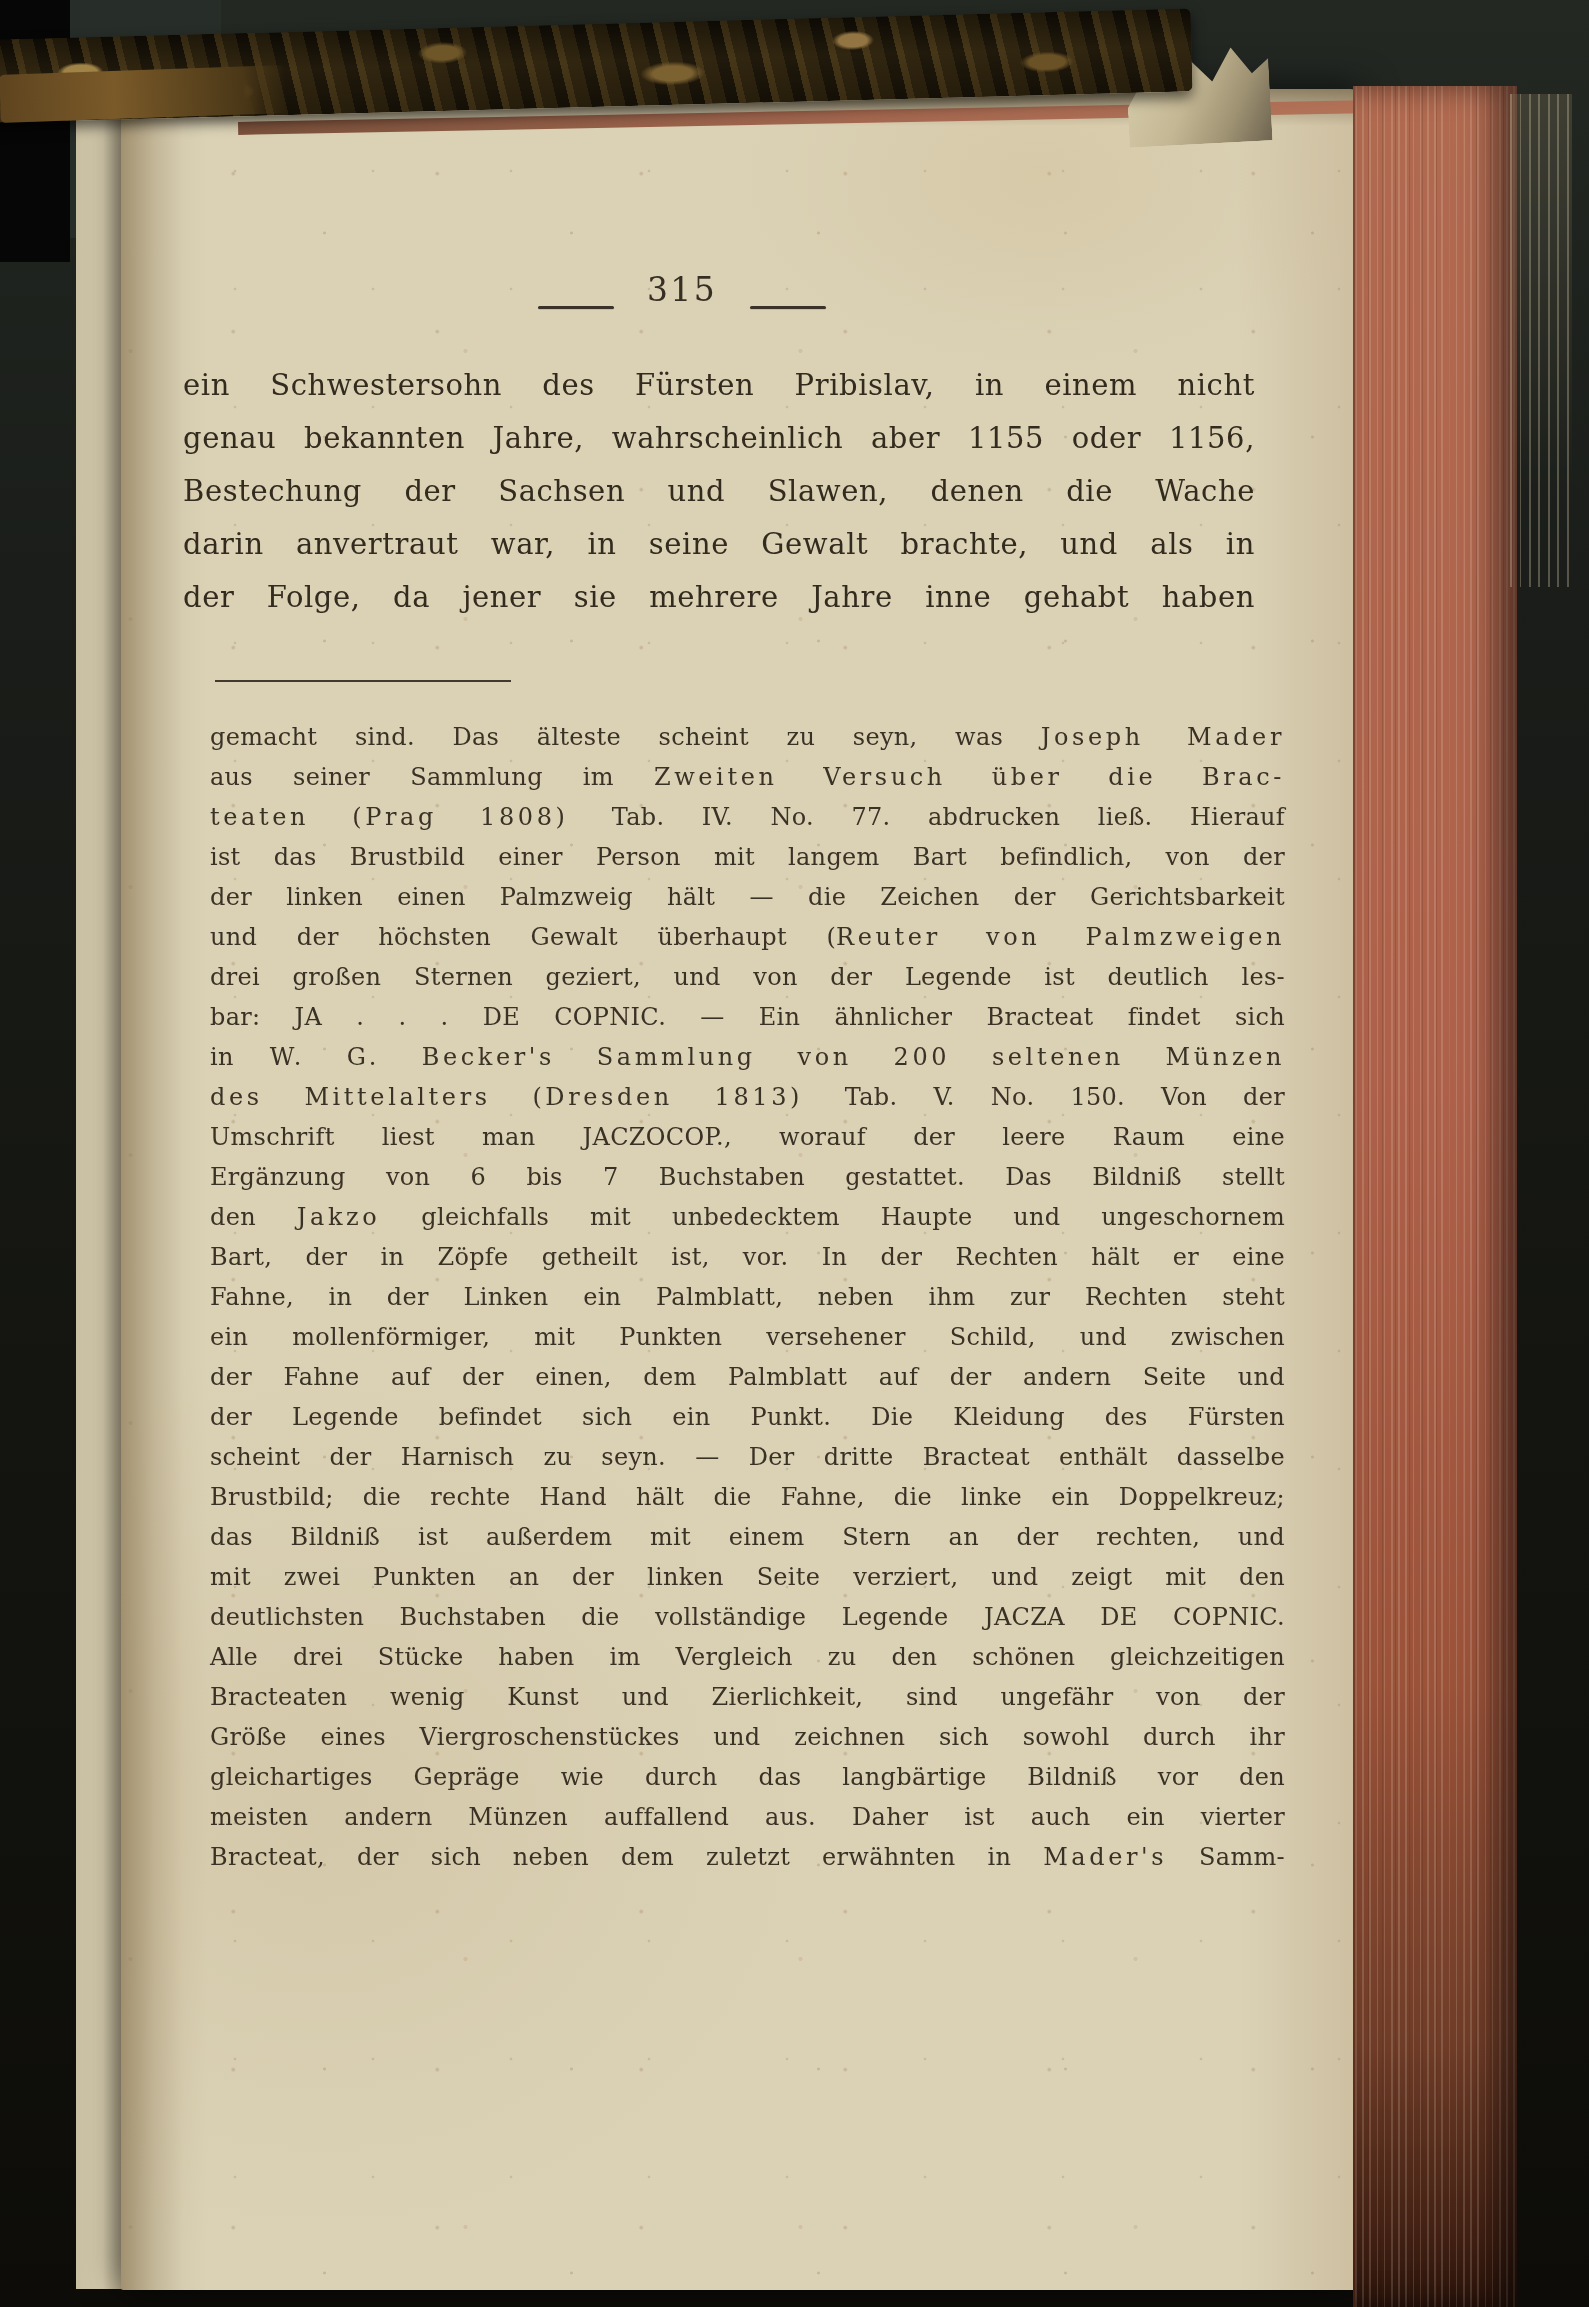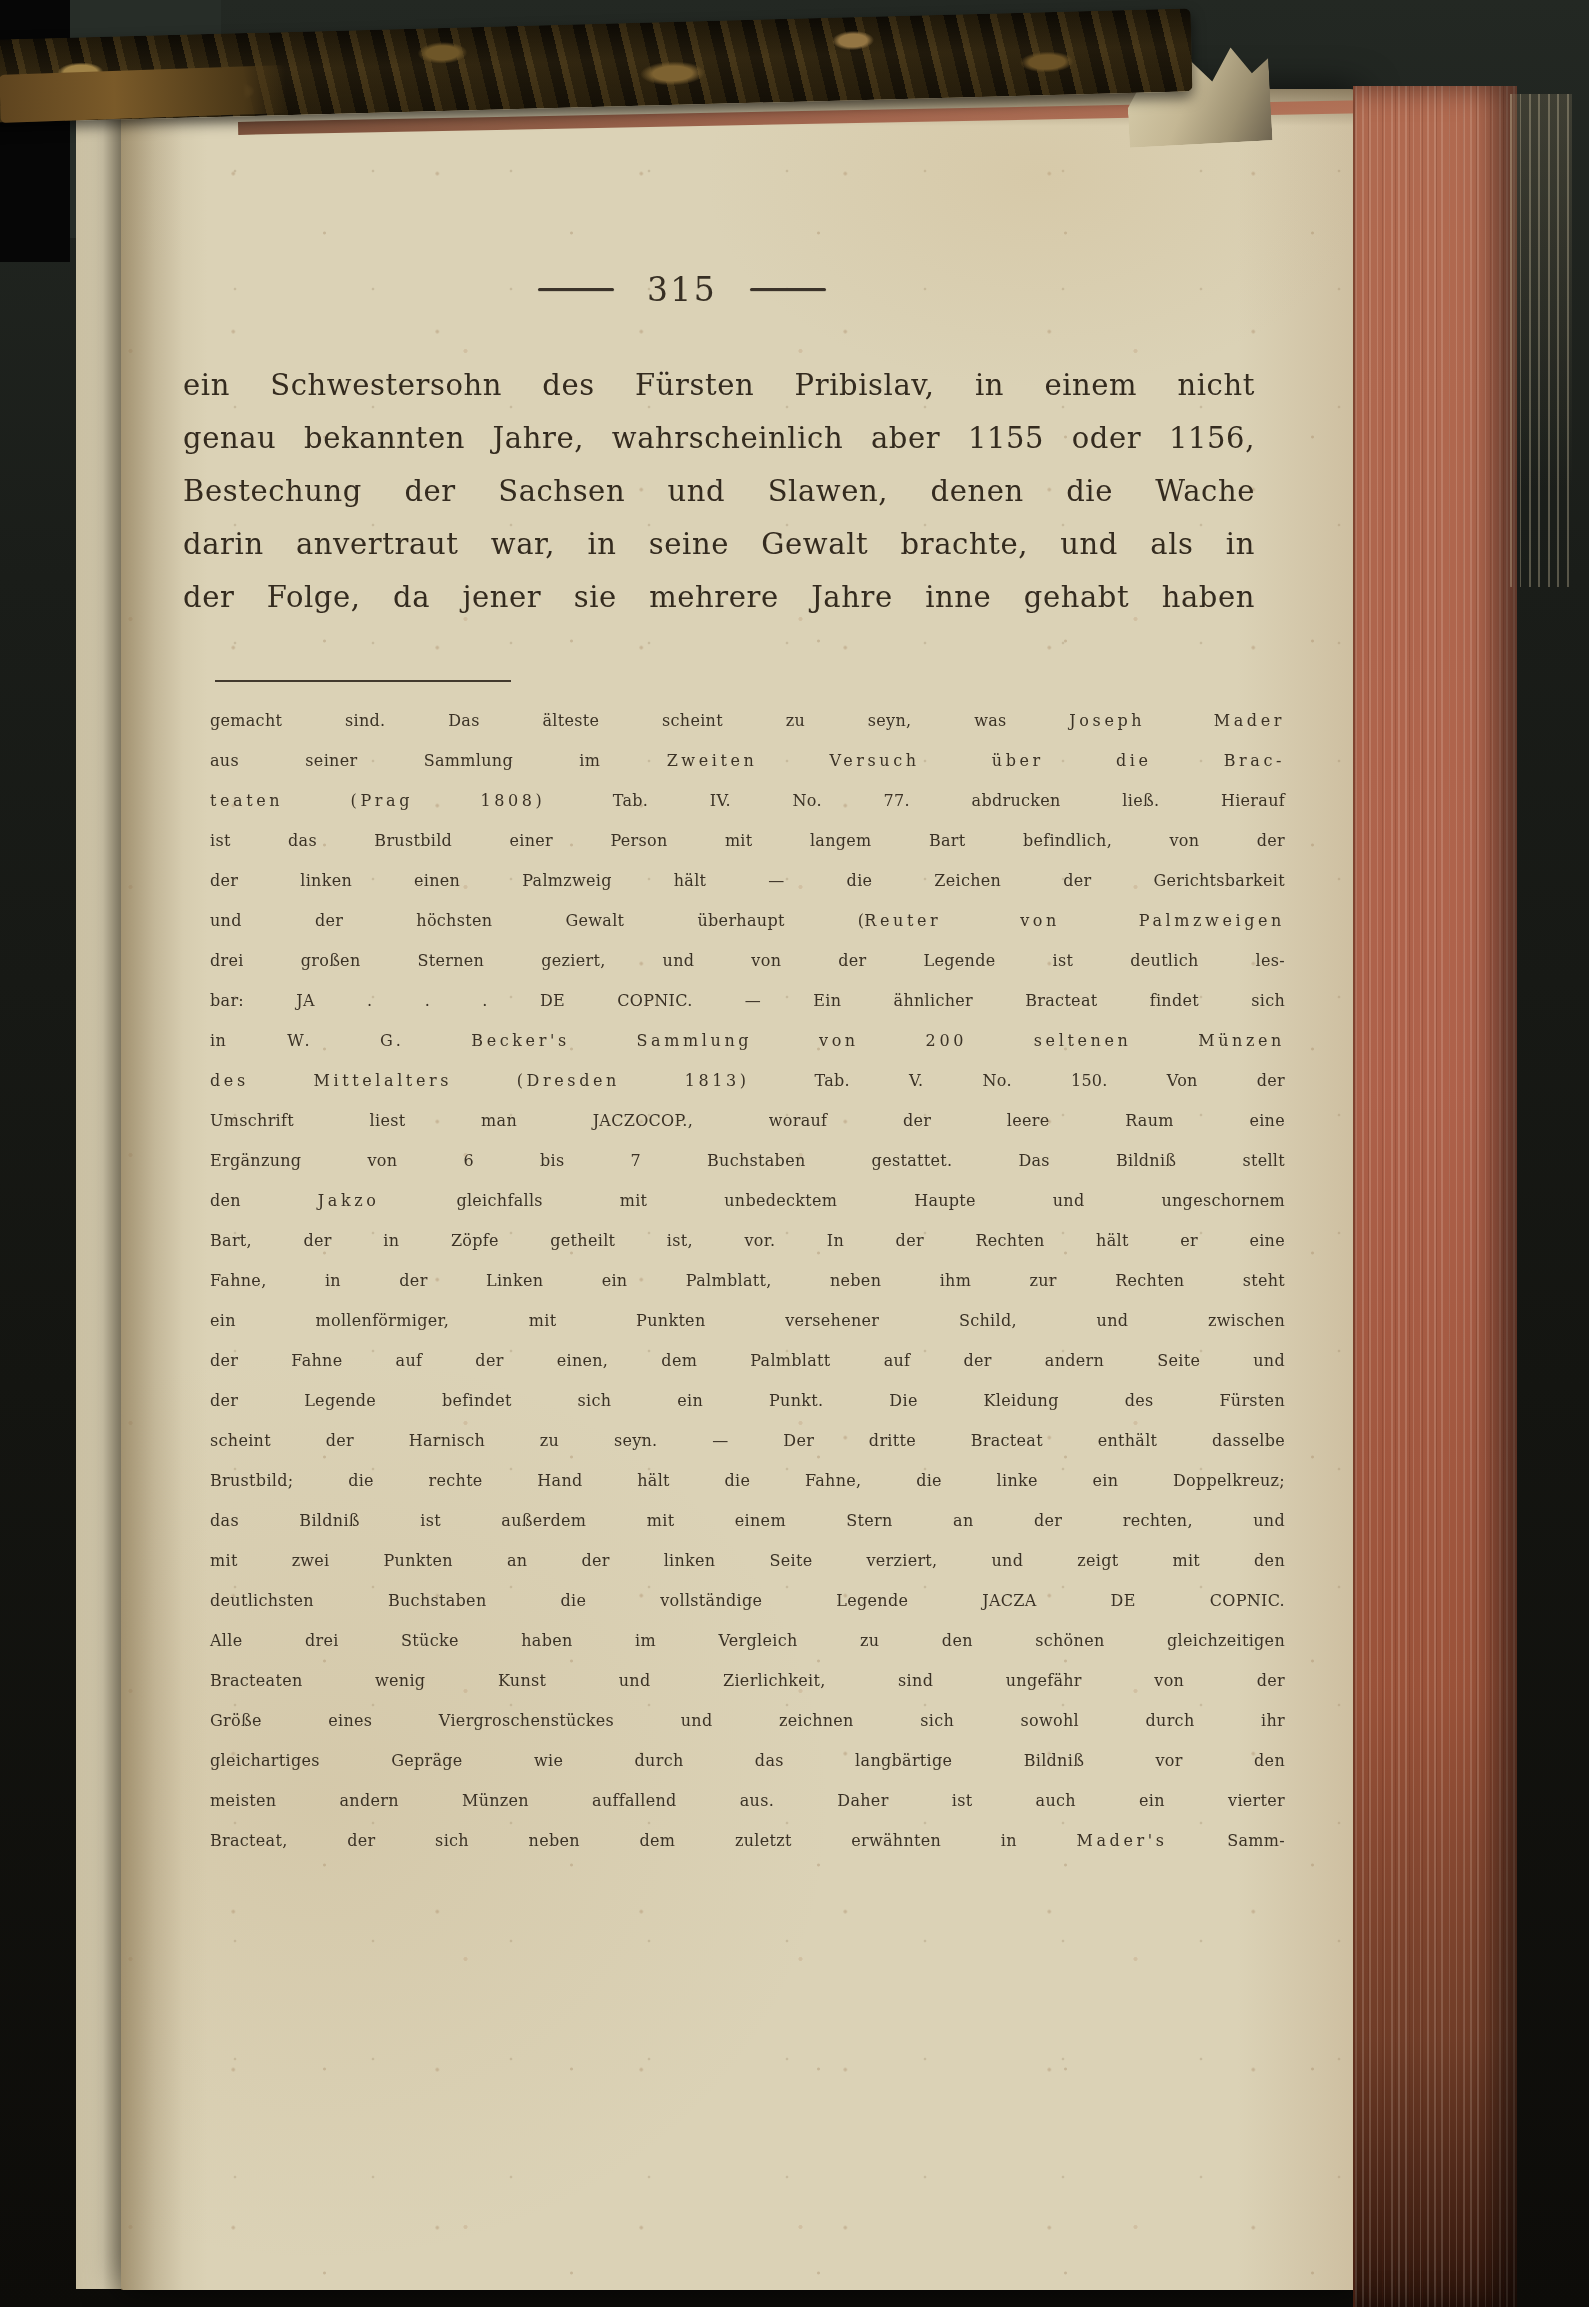--- a/index.html
+++ b/index.html
@@ -62,29 +62,29 @@
       repeating-linear-gradient(90deg,rgba(255,244,230,.16) 0 1.6px,rgba(0,0,0,0) 1.6px 7.2px),
       repeating-linear-gradient(90deg,rgba(80,30,15,.18) 0 0.8px,rgba(0,0,0,0) 0.8px 13.5px),
       linear-gradient(180deg,#b06a50 0%,#ae614a 45%,#9a5239 72%,#6f3c27 88%,#401f12 97%,#2a130a 100%);
     border-left:2.4px solid rgba(90,40,24,.55);
     box-shadow:inset -20.7px 0 30px rgba(0,0,0,.5);}
   .fore-edge-stack{position:absolute;left:1510px;top:94px;width:62px;height:493px;
     background:repeating-linear-gradient(90deg,rgba(205,192,160,.35) 0 1.6px,transparent 1.6px 9.5px),
       linear-gradient(180deg,rgba(130,118,92,.3),transparent 80%);}
   
   .page-header{position:absolute;top:181px;left:48px;width:1026px;
-    display:flex;justify-content:center;align-items:center;gap:33px;}
+    display:flex;justify-content:center;align-items:flex-end;gap:33px;}
   .h-dash{width:76px;height:3.2px;background:#3b332a;border-radius:1.6px;
     box-shadow:0 0.8px 0 rgba(0,0,0,.15);}
   .page-number{font-size:33px;color:#372f24;letter-spacing:2.4px;}
   .main-text{position:absolute;left:62px;top:270px;width:1072px;
     font-size:29px;line-height:53px;color:#342b1f;letter-spacing:0.6px;word-spacing:4px;}
   .fn-rule{position:absolute;left:94px;top:591px;width:296px;height:2.4px;background:#423a2e;}
-  .footnote{position:absolute;left:89px;top:612px;width:1075px;
-    font-size:16px;line-height:40px;color:#3b3226;letter-spacing:0.3px;word-spacing:2.4px;}
+  .footnote{position:absolute;left:89px;top:628px;width:1075px;
+    font-size:24px;line-height:40px;color:#3b3226;letter-spacing:0.3px;word-spacing:2.4px;}
   .line{text-align:justify;text-align-last:justify;white-space:nowrap;}
   .sperr{letter-spacing:3.6px;word-spacing:4.8px;}
 </style>
 </head>
 <body>
 
 <div class="scene">
   <div class="bg-topleft-black"></div>
   <div class="bg-topleft-panel"></div>
 

